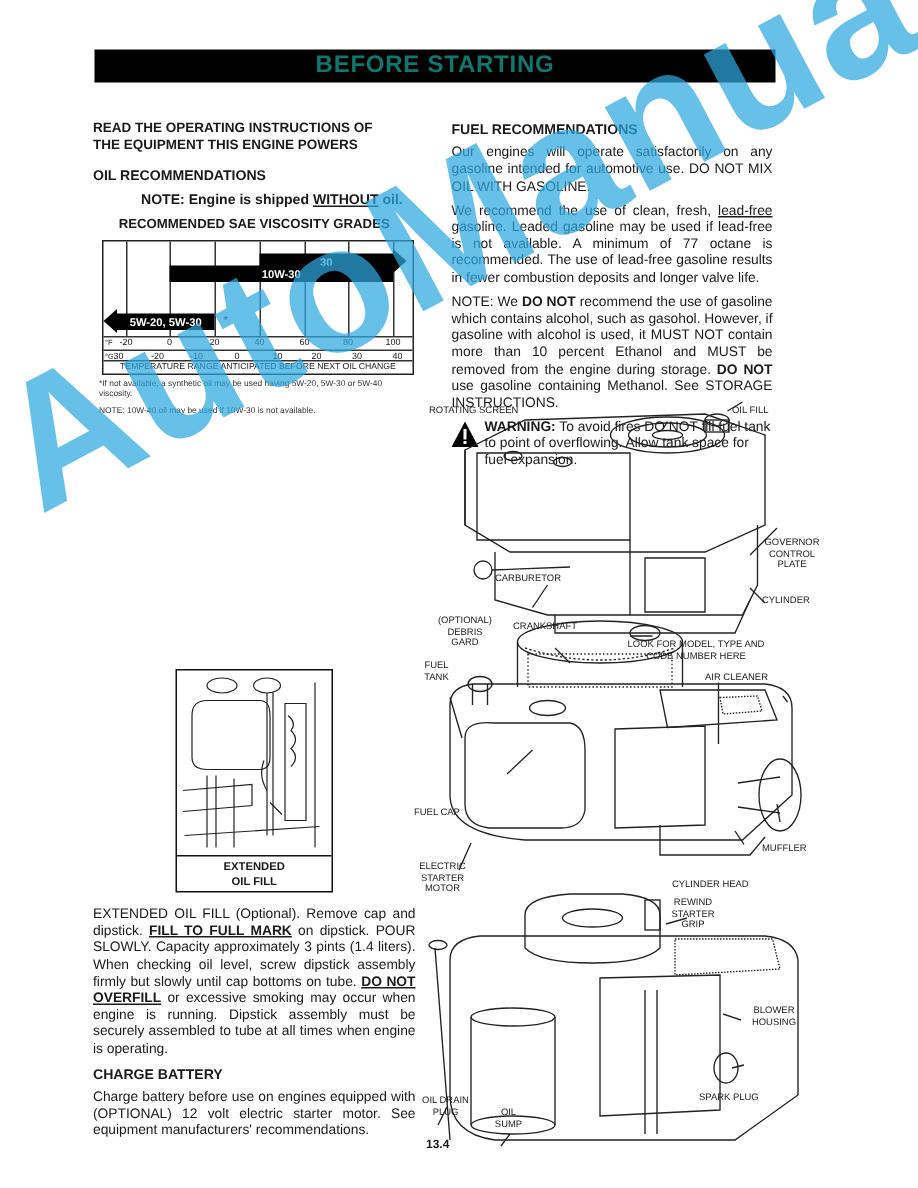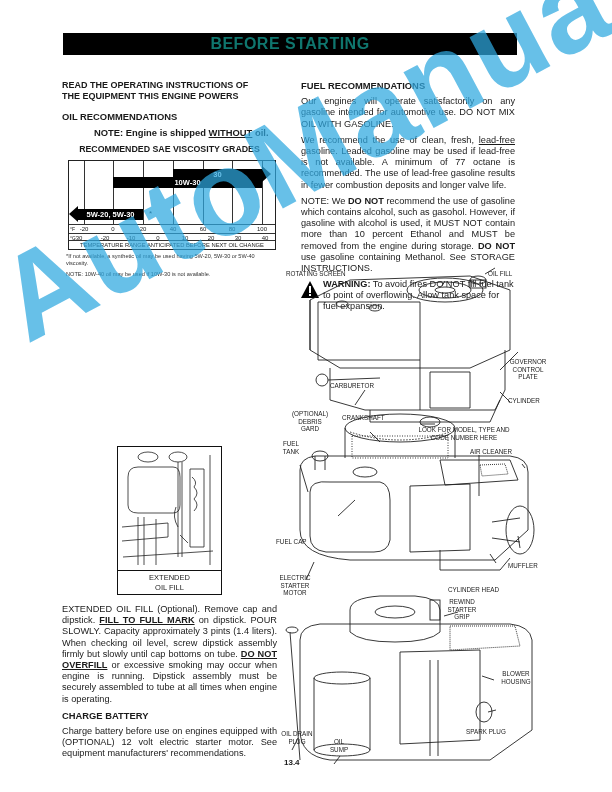--- a/index.html
+++ b/index.html
@@ -41,21 +41,21 @@
   .axis-row { position: absolute; left: 0; width: 100%; height: 9px; border-top: 1px solid #333; font-size: 6px; line-height: 9px; }
   .tick { position: absolute; transform: translateX(-50%); }
   .unit { position: absolute; left: 1px; font-size: 5px; }
   .axis-caption { position: absolute; left: 0; bottom: 0; width: 100%; height: 9px; border-top: 1px solid #333;
                   font-size: 5.8px; text-align: center; line-height: 9px; }
   .footnote { font-size: 5.6px; line-height: 7px; margin: 3px 0 0 4px; color: #333; }
 
   
   .oilfill-fig { position: absolute; left: 117px; top: 446px; width: 105px; height: 149px; border: 1.5px solid #111; }
   .oilfill-caption { position: absolute; bottom: 0; left: 0; width: 100%; height: 24px; border-top: 1.5px solid #111;
-                     text-align: center; font-size: 7.5px; font-weight: normal; line-height: 10px; padding-top: 2px; }
+                     text-align: center; font-size: 7.5px; font-weight: bold; line-height: 10px; padding-top: 2px; }
 
   
   .warn { position: relative; padding-left: 22px; font-size: 9.2px; line-height: 11px; }
   .warn-icon { position: absolute; left: 0; top: 2px; width: 18px; height: 17px; }
 
   
   .engine { position: absolute; left: 270px; top: 260px; width: 290px; height: 520px; }
   .lbl { position: absolute; font-size: 6.3px; line-height: 7.5px; text-align: center; color: #1a1a1a; }
 
   .pagenum { position: absolute; left: 284px; top: 758px; font-size: 8px; font-weight: bold; }

